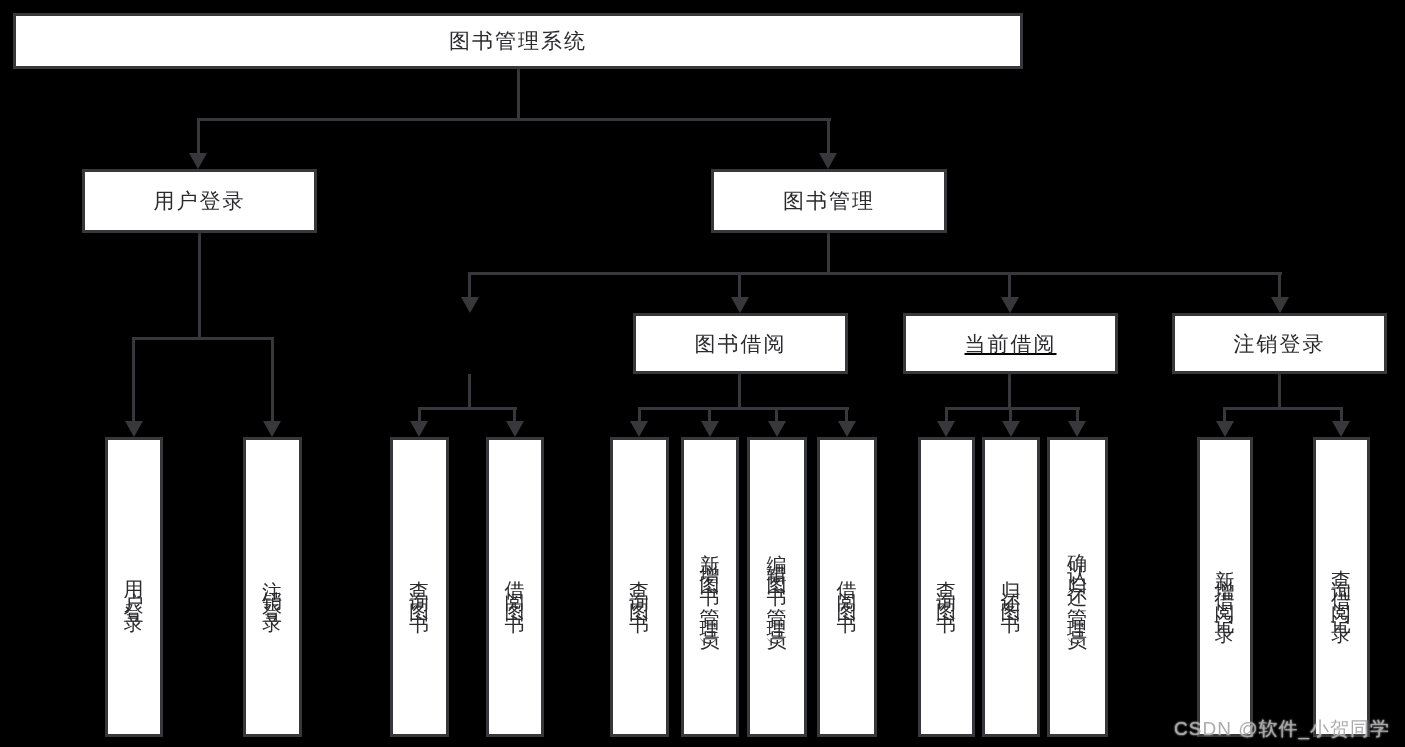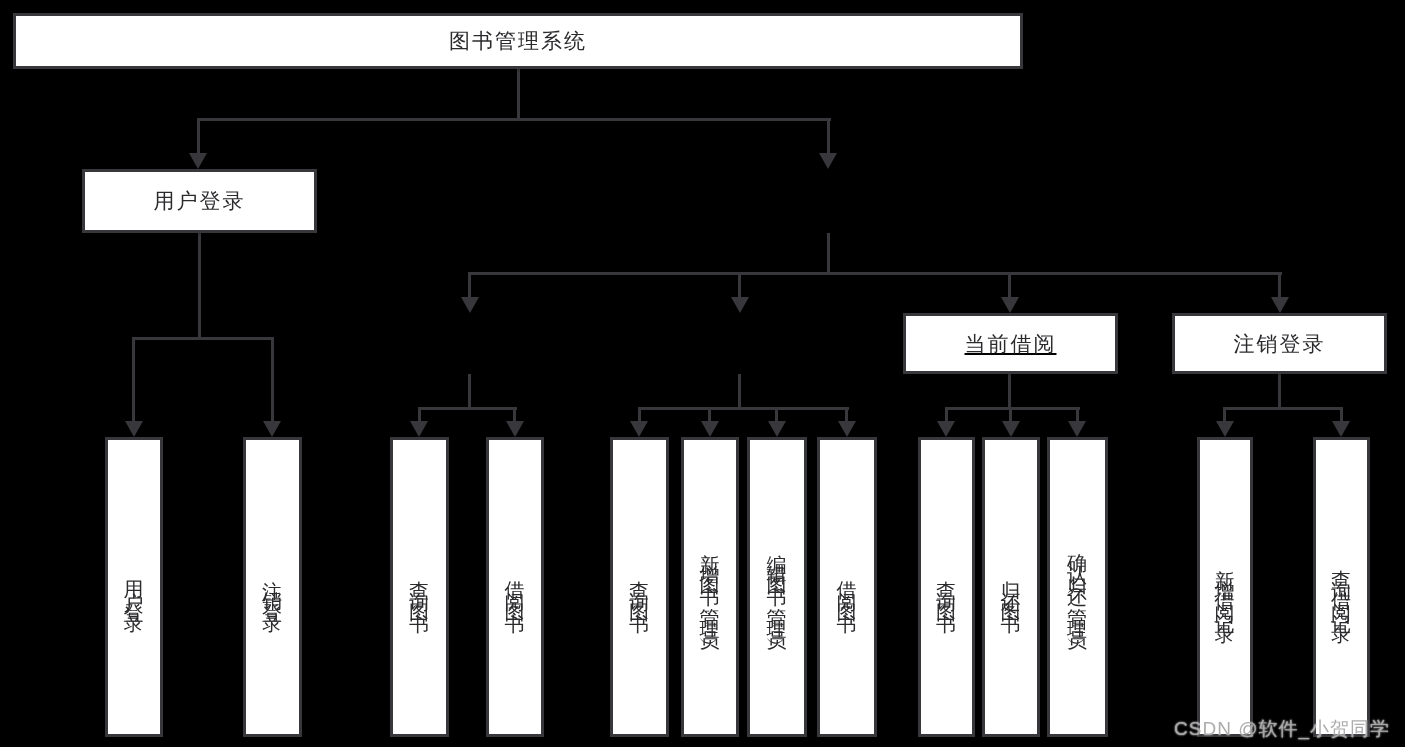--- a/index.html
+++ b/index.html
@@ -36,21 +36,27 @@
 
 <div id="canvas">
 
   <div class="box" style="left:13px;top:13px;width:1010px;height:56px;">
     <span class="lbl">图书管理系统</span>
   </div>
 
   <div class="box" style="left:82px;top:169px;width:235px;height:64px;">
     <span class="lbl">用户登录</span>
   </div>
+  <div class="box" style="left:711px;top:169px;width:236px;height:64px;">
+    <span class="lbl">图书管理</span>
+  </div>
 
+  <div class="box" style="left:633px;top:313px;width:215px;height:61px;">
+    <span class="lbl">图书借阅</span>
+  </div>
   <div class="box" style="left:903px;top:313px;width:215px;height:61px;text-decoration:underline;">
     <span class="lbl">当前借阅</span>
   </div>
   <div class="box" style="left:1172px;top:313px;width:215px;height:61px;">
     <span class="lbl">注销登录</span>
   </div>
 
   <div class="box v" style="left:105px;top:437px;width:58px;height:300px;">
     <span class="lbl">用户登录</span>
   </div>

